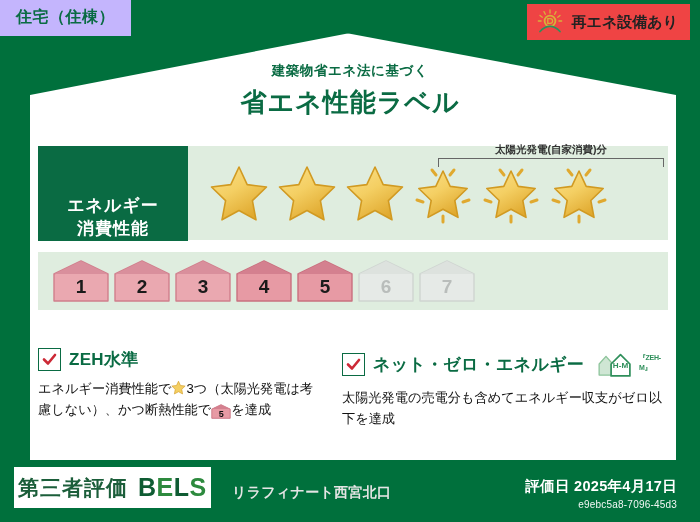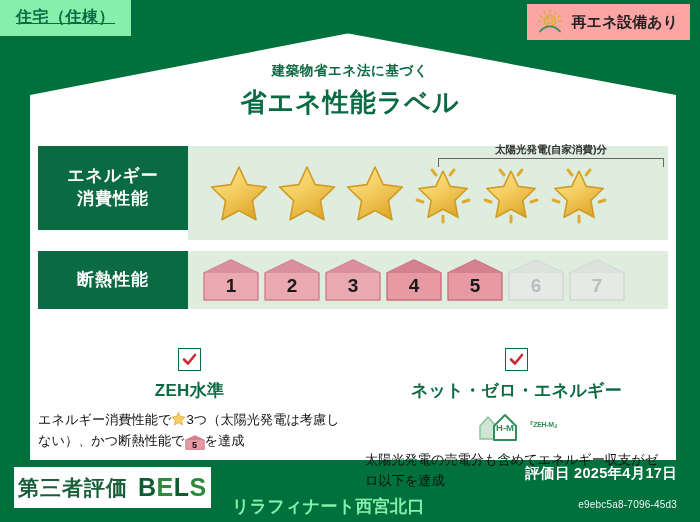--- a/index.html
+++ b/index.html
@@ -24,32 +24,31 @@
   }
   .roof-right{
     position:absolute;right:24px;top:33px;width:330px;height:62px;
     background:#00703c;
     clip-path:polygon(100% 0, 100% 100%, 0 0);
   }
 
   
   .cat-badge{
     position:absolute;left:0;top:0;
-    background:#86efac;
+    background:#c4b5fd;
     padding:7px 16px 8px 16px;
     font-size:16px;font-weight:bold;color:#0a6b43;
     letter-spacing:.5px;
     z-index:6;
-    text-decoration:underline;
   }
 
   
   .renew-badge{
     position:absolute;right:10px;top:4px;
-    background:#fca5a5;
+    background:#ef4444;
     padding:5px 12px 5px 8px;
     display:flex;align-items:center;gap:7px;
     z-index:6;
   }
   .renew-badge .txt{font-size:15px;font-weight:bold;color:#222;}
   .sun-ico{width:30px;height:26px;display:block;}
 
   
   .title-wrap{
     position:absolute;left:0;right:0;top:62px;text-align:center;z-index:5;
@@ -61,21 +60,21 @@
   .rows{position:absolute;left:38px;right:32px;top:146px;z-index:5;}
   .row{display:flex;align-items:stretch;margin-bottom:11px;position:relative;}
   .row-label{
     width:150px;flex:none;background:#0a6b43;color:#fff;
     display:flex;align-items:center;justify-content:center;text-align:center;
     font-size:17px;font-weight:bold;line-height:1.35;letter-spacing:1px;
   }
   .row-body{flex:1;background:#dfeddf;position:relative;}
 
   
-  .row-energy .row-label{height:84px;}
+  .row-energy .row-label{height:95px;align-items:flex-end;}
   .row-energy .row-body{height:94px;display:flex;align-items:center;padding-left:20px;gap:6px;}
   .star{width:62px;height:62px;flex:none;position:relative;}
   .star svg{width:62px;height:62px;display:block;}
 
   
   .solar-note{
     position:absolute;top:-2px;left:250px;right:4px;
     text-align:center;z-index:6;
   }
   .solar-note .cap{font-size:10.5px;color:#333;font-weight:bold;line-height:1;}
@@ -93,21 +92,21 @@
   .hbadge svg{position:absolute;inset:0;width:58px;height:44px;}
   .hbadge span{
     position:relative;font-size:19px;font-weight:bold;color:#1a1a1a;
     padding-bottom:5px;z-index:2;
   }
   .hbadge.off span{color:#b9bdbb;}
 
   
   .info{position:absolute;left:38px;right:32px;top:348px;display:flex;gap:24px;z-index:5;}
   .col{flex:1;}
-  .col-head{display:flex;align-items:center;gap:8px;flex-direction:column;}
+  .col-head{display:flex;align-items:center;gap:8px;}
   .chk{
     width:21px;height:21px;flex:none;border:1.6px solid #0a6b43;background:#fff;
     display:flex;align-items:center;justify-content:center;
   }
   .chk svg{width:15px;height:15px;display:block;}
   .col-title{font-size:17px;font-weight:bold;color:#0a6b43;letter-spacing:.3px;white-space:nowrap;}
   .col-text{font-size:13.2px;color:#111;line-height:1.62;margin-top:7px;}
   .inline-star{display:inline-block;width:15px;height:15px;vertical-align:-2px;}
   .inline-badge{
     display:inline-block;width:20px;height:15px;vertical-align:-3px;position:relative;
@@ -127,26 +126,26 @@
     position:absolute;left:14px;bottom:14px;background:#fff;
     padding:6px 4px;display:flex;align-items:center;gap:10px;justify-content:center;
   }
   .bels-jp{font-size:21px;font-weight:bold;color:#1b5e3a;letter-spacing:1px;}
   .bels-en{font-size:25px;font-weight:bold;letter-spacing:.5px;}
   .bels-en .b1{color:#0f5c33;}
   .bels-en .b2{color:#2d8a3e;}
   .bels-en .b3{color:#0f5c33;}
   .bels-en .b4{color:#2d8a3e;}
   .bldg-name{
-    position:absolute;left:232px;bottom:4px;
-    font-size:17px;color:#86efac;font-weight:bold;letter-spacing:.3px;
+    position:absolute;left:232px;bottom:20px;
+    font-size:14px;color:#e5e5e5;font-weight:bold;letter-spacing:.3px;
   }
   .foot-right{position:absolute;right:23px;bottom:12px;text-align:right;color:#fff;}
   .foot-date{font-size:14.5px;font-weight:bold;letter-spacing:.3px;}
-  .foot-id{font-size:10px;margin-top:16px;letter-spacing:.2px;opacity:.95;}
+  .foot-id{font-size:10px;margin-top:3px;letter-spacing:.2px;opacity:.95;}
 </style>
 </head>
 <body>
 
 <div class="label-root">
 
   <div class="white-body"></div>
   <div class="roof-left"></div>
   <div class="roof-right"></div>
 
@@ -251,21 +250,20 @@
         </div>
 
         <div class="solar-note">
           <div class="cap">太陽光発電(自家消費)分</div>
           <div class="solar-bracket"></div>
         </div>
       </div>
     </div>
 
     <div class="row row-insul">
-      <div class="row-label">断熱性能</div>
       <div class="row-body">
 
         <div class="hbadge">
           <svg viewBox="0 0 58 44">
               <polygon points="29,2 56,15 56,42 2,42 2,15" fill="#eaa8b0" stroke="#d07f8c" stroke-width="1.4" stroke-linejoin="round"></polygon>
               <polygon points="29,2 56,15 2,15" fill="#d98f9c"></polygon>
             </svg>
           <span>1</span>
         </div>
         <div class="hbadge">

